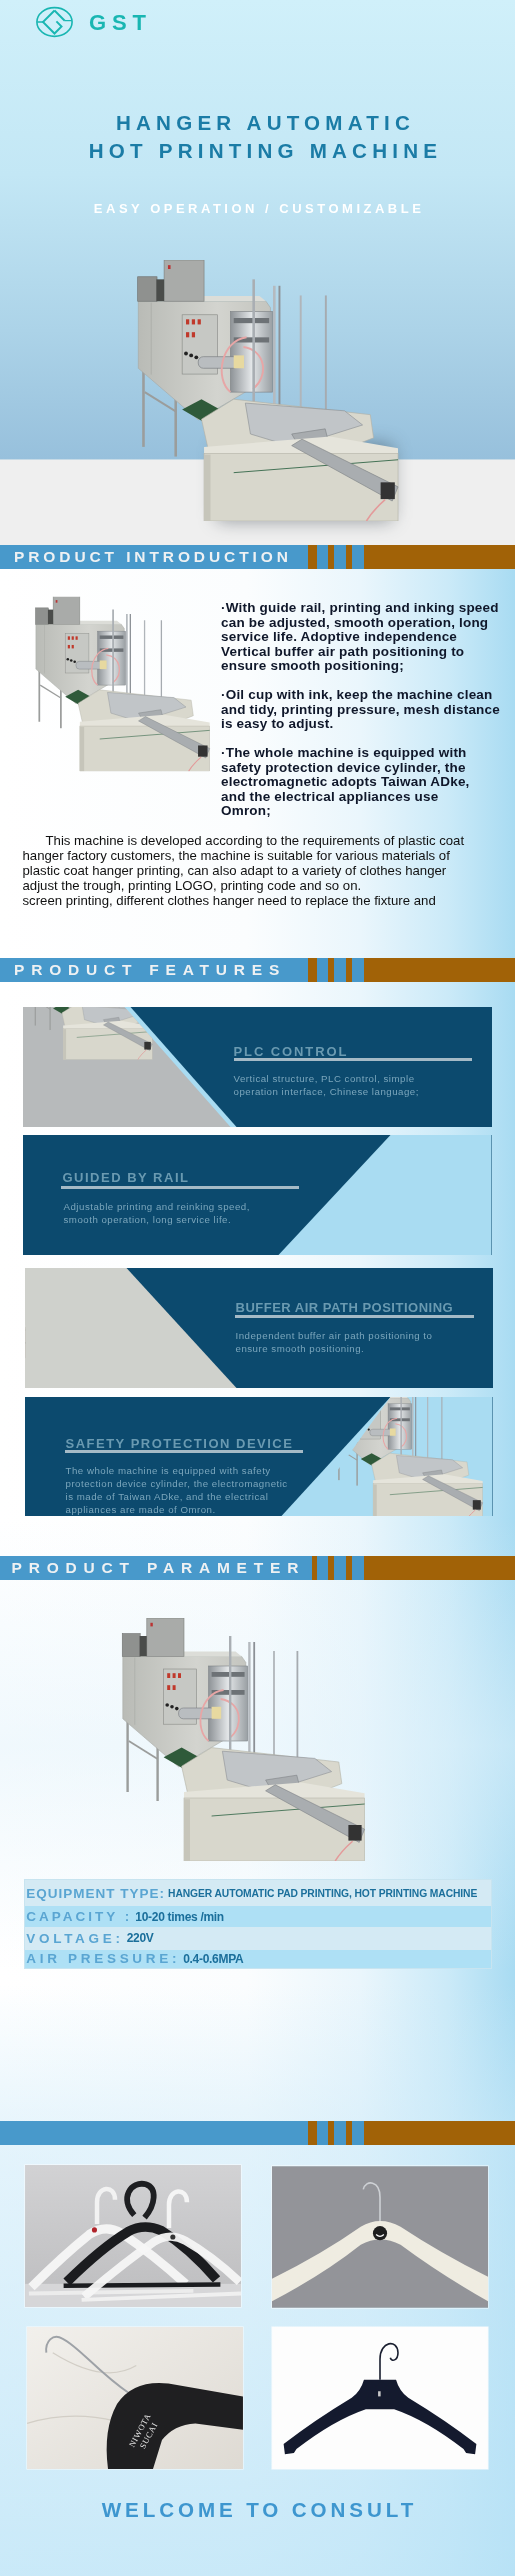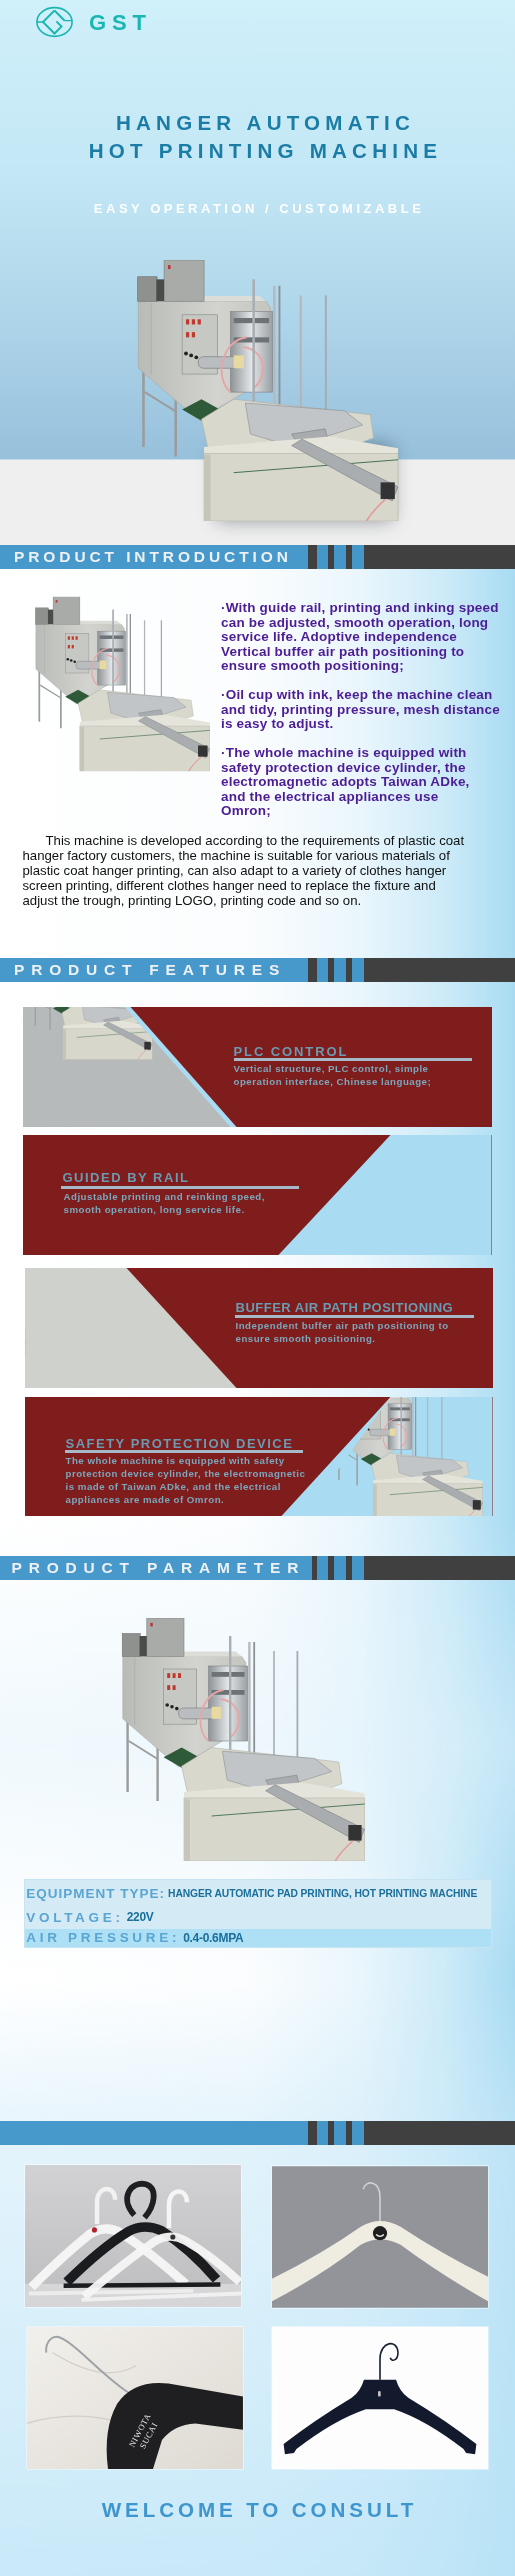--- a/index.html
+++ b/index.html
@@ -19,41 +19,41 @@
     background: linear-gradient(180deg, #d0f0fa 0%, #c3e7f5 38%, #acd3e8 72%, #97c0dc 100%); }
   .hero-gray { left:0; top:459px; width:515px; height:86px; background:#efefef; border-top:0.6px solid #c6dae6; }
   .logo-icon { left:35px; top:6.4px; width:39px; height:32px; }
   .logo-text { left:89px; top:9.7px; font-size:22px; line-height:26px; font-weight:bold; color:#19b6b2; letter-spacing:5.8px; }
   .hero-title { left:0; top:109px; width:515px; text-align:center; color:#1b7ca6; font-weight:bold; font-size:20.6px; letter-spacing:5.2px; padding-left:16px; box-sizing:border-box; }
   .hero-title div { line-height:28px; white-space:nowrap; }
   .hero-sub { left:0; top:201px; width:515px; text-align:center; color:#ffffff; font-weight:bold; font-size:13px; line-height:15.5px; letter-spacing:3.5px; padding-left:3.2px; box-sizing:border-box; }
   .hero-shadow { left:216px; top:444px; width:177px; height:77px; background:rgba(40,50,60,0.45); filter:blur(9px); border-radius:6.4px; }
 
   
-  .bar { left:0; width:515px; height:24px; background:#404040; }
+  .bar { left:0; width:515px; height:24px; background:#a16207; }
   .bar .dark { position:absolute; left:0; top:0; width:308px; height:24px; background:#4899cb; }
   .bar .stripe { position:absolute; top:0; height:24px; background:#4697c9; }
   .bar .label { position:absolute; left:14px; top:0; line-height:24px; font-size:15.5px; font-weight:bold; color:#eef1f3; white-space:nowrap; }
 
   
-  .bullets { left:221px; top:601px; width:293px; font-size:13.5px; font-weight:bold; color:#4c1d95; letter-spacing:0.2px; }
+  .bullets { left:221px; top:601px; width:293px; font-size:13.5px; font-weight:bold; color:#0f172a; letter-spacing:0.2px; }
   .bullets .para { margin-bottom:14.5px; }
   .bullets .line { line-height:14.5px; white-space:nowrap; }
   .long-para { left:22.5px; top:833px; width:480px; font-size:13.2px; color:#111; }
   .long-para .line { line-height:15px; white-space:nowrap; }
   .long-para .line.first { padding-left:23px; }
 
   
-  .card { background:#7f1d1d; overflow:hidden; }
+  .card { background:#0c4a6e; overflow:hidden; }
   .card .blue { position:absolute; left:0; top:0; width:100%; height:100%; background:#a9dcf2; }
   .card .img { position:absolute; top:0; }
   .card .img svg { display:block; }
   .f-title { position:absolute; font-size:13px; line-height:15.5px; font-weight:bold; color:#6a9ab1; white-space:nowrap; }
   .f-rule { position:absolute; height:3.2px; background:#a5bac6; }
-  .f-desc { position:absolute; font-size:9.7px; font-weight:bold; color:#7ba6bc; letter-spacing:0.5px; }
+  .f-desc { position:absolute; font-size:9.7px; font-weight:normal; color:#7ba6bc; letter-spacing:0.5px;margin-top:10px; }
   .f-desc div { line-height:13px; white-space:nowrap; }
 
   
   .ptable { left:24px; top:1879px; width:468px; border:0.6px solid #c8e4f0; box-sizing:border-box; }
   .prow { display:flex; align-items:center; padding-left:1.3px; white-space:nowrap; }
   .prow.light { background:#d4eaf4; }
   .prow.strong { background:#aee0f5; }
   .plabel { font-size:13.5px; font-weight:bold; color:#5aa5d2; }
   .pvalue { margin-left:3px; font-size:12px; font-weight:bold; color:#1b6f9b; letter-spacing:-0.3px; }
 
@@ -181,22 +181,22 @@
     <div class="line">electromagnetic adopts Taiwan ADke,</div>
     <div class="line">and the electrical appliances use</div>
     <div class="line">Omron;</div>
   </div>
 </div>
 
 <div class="abs long-para">
   <div class="line first">This machine is developed according to the requirements of plastic coat</div>
   <div class="line">hanger factory customers, the machine is suitable for various materials of</div>
   <div class="line">plastic coat hanger printing, can also adapt to a variety of clothes hanger</div>
+  <div class="line">adjust the trough, printing LOGO, printing code and so on.</div>
   <div class="line">screen printing, different clothes hanger need to replace the fixture and</div>
-  <div class="line">adjust the trough, printing LOGO, printing code and so on.</div>
 </div>
 
 <div class="abs bar" style="top:958px">
   <div class="dark"></div>
   <div class="stripe" style="left:317px;width:11px"></div>
   <div class="stripe" style="left:334px;width:11.6px"></div>
   <div class="stripe" style="left:352px;width:11.6px"></div>
   <div class="label" style="letter-spacing:6.8px">PRODUCT FEATURES</div>
 </div>
 
@@ -270,20 +270,24 @@
 </div>
 
 <svg class="abs" style="left:120px;top:1618px;width:248px;height:243px" viewBox="0 0 408 405">
   <use href="#machine"></use>
 </svg>
 
 <div class="abs ptable">
   <div class="prow light" style="height:26px">
     <span class="plabel" style="letter-spacing:1px">EQUIPMENT TYPE:</span>
     <span class="pvalue" style="font-size:10.3px;letter-spacing:-0.1px">HANGER AUTOMATIC PAD PRINTING, HOT PRINTING MACHINE</span>
+  </div>
+  <div class="prow strong" style="height:21px">
+    <span class="plabel" style="letter-spacing:3px">CAPACITY :</span>
+    <span class="pvalue">10-20 times /min</span>
   </div>
   <div class="prow light" style="height:22.5px">
     <span class="plabel" style="letter-spacing:3.7px">VOLTAGE:</span>
     <span class="pvalue">220V</span>
   </div>
   <div class="prow strong" style="height:18.7px">
     <span class="plabel" style="letter-spacing:3.7px">AIR PRESSURE:</span>
     <span class="pvalue">0.4-0.6MPA</span>
   </div>
 </div>

